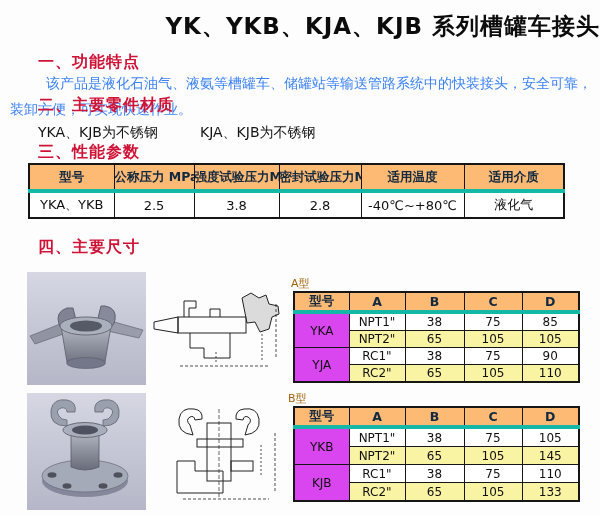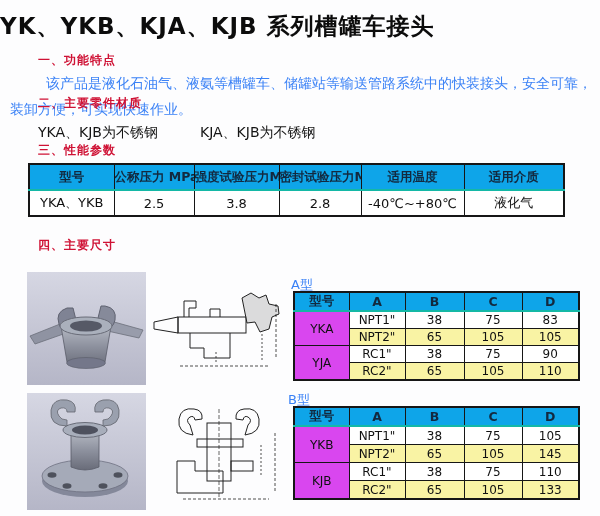--- a/index.html
+++ b/index.html
@@ -2,37 +2,37 @@
 <html><head>
 <meta charset="utf-8">
 <style>
   html,body{margin:0;padding:0}
   body{
     width:600px;height:516px;position:relative;overflow:hidden;
     background:#fdfdfe;color:#111;
     font-family:"DejaVu Sans","Liberation Sans",sans-serif;
   }
   .abs{position:absolute}
-  #page-title{top:11px;left:0;width:100%;text-align:left;font-size:23px;font-weight:bold;letter-spacing:1px;color:#0c0c0c}
-  .sec-heading{font-size:12px;font-weight:bold;color:#cf1235;letter-spacing:1px}
+  #page-title{top:11px;left:0;width:100%;text-align:right;font-size:23px;font-weight:bold;letter-spacing:1px;color:#0c0c0c}
+  .sec-heading{font-size:16px;font-weight:bold;color:#cf1235;letter-spacing:1px}
   #features-body{left:10px;top:70px;width:592px;font-size:14px;line-height:26px;text-indent:36px;color:#3b82f6}
   #materials-body{left:38px;top:124px;font-size:14px;color:#141414}
   table{border-collapse:collapse;background:#fff;border:2px solid #161616;table-layout:fixed}
   th,td{border:1px solid #161616;text-align:center;padding:0;overflow:hidden;white-space:nowrap}
-  thead th{background:#0ea5e9;color:#13293f;font-weight:bold;border-bottom:2px solid #14b8a6}
+  thead th{background:#fdba74;color:#13293f;font-weight:bold;border-bottom:4px solid #14b8a6}
   tr.y td{background:#f9f3a4}
   td.model{background:#d946ef}
   #perf-table{left:28px;top:163px;width:535px}
   #perf-table th{height:24px;font-size:12.5px}
   #perf-table td{height:24px;font-size:13px}
   .dim-table{left:293px;width:285px}
   .dim-table th{height:16px;font-size:12.5px}
   .dim-table td{height:16px;font-size:12px}
   #tableB td{height:17px}
-  .fig-label{font-size:13px;color:#3b82f6}
+  .fig-label{font-size:11px;color:#a16207}
   .photo{box-shadow:0 0 0 1px #d4d4dc inset}
 </style>
 </head>
 <body>
 
 <div class="abs" id="page-title">YK、YKB、KJA、KJB 系列槽罐车接头</div>
 
 <div class="abs sec-heading" style="left:38px;top:52px">一、功能特点</div>
 <div class="abs" id="features-body">该产品是液化石油气、液氨等槽罐车、储罐站等输送管路系统中的快装接头，安全可靠，装卸方便，可实现快速作业。</div>
 
@@ -131,21 +131,21 @@
       <th>C</th>
       <th>D</th>
     </tr>
   </thead>
   <tbody>
     <tr>
       <td class="model" rowspan="2">YKA</td>
       <td>NPT1"</td>
       <td>38</td>
       <td>75</td>
-      <td>83</td>
+      <td>85</td>
     </tr>
     <tr class="y">
       <td>NPT2"</td>
       <td>65</td>
       <td>105</td>
       <td>105</td>
     </tr>
     <tr>
       <td class="model" rowspan="2">YJA</td>
       <td>RC1"</td>

